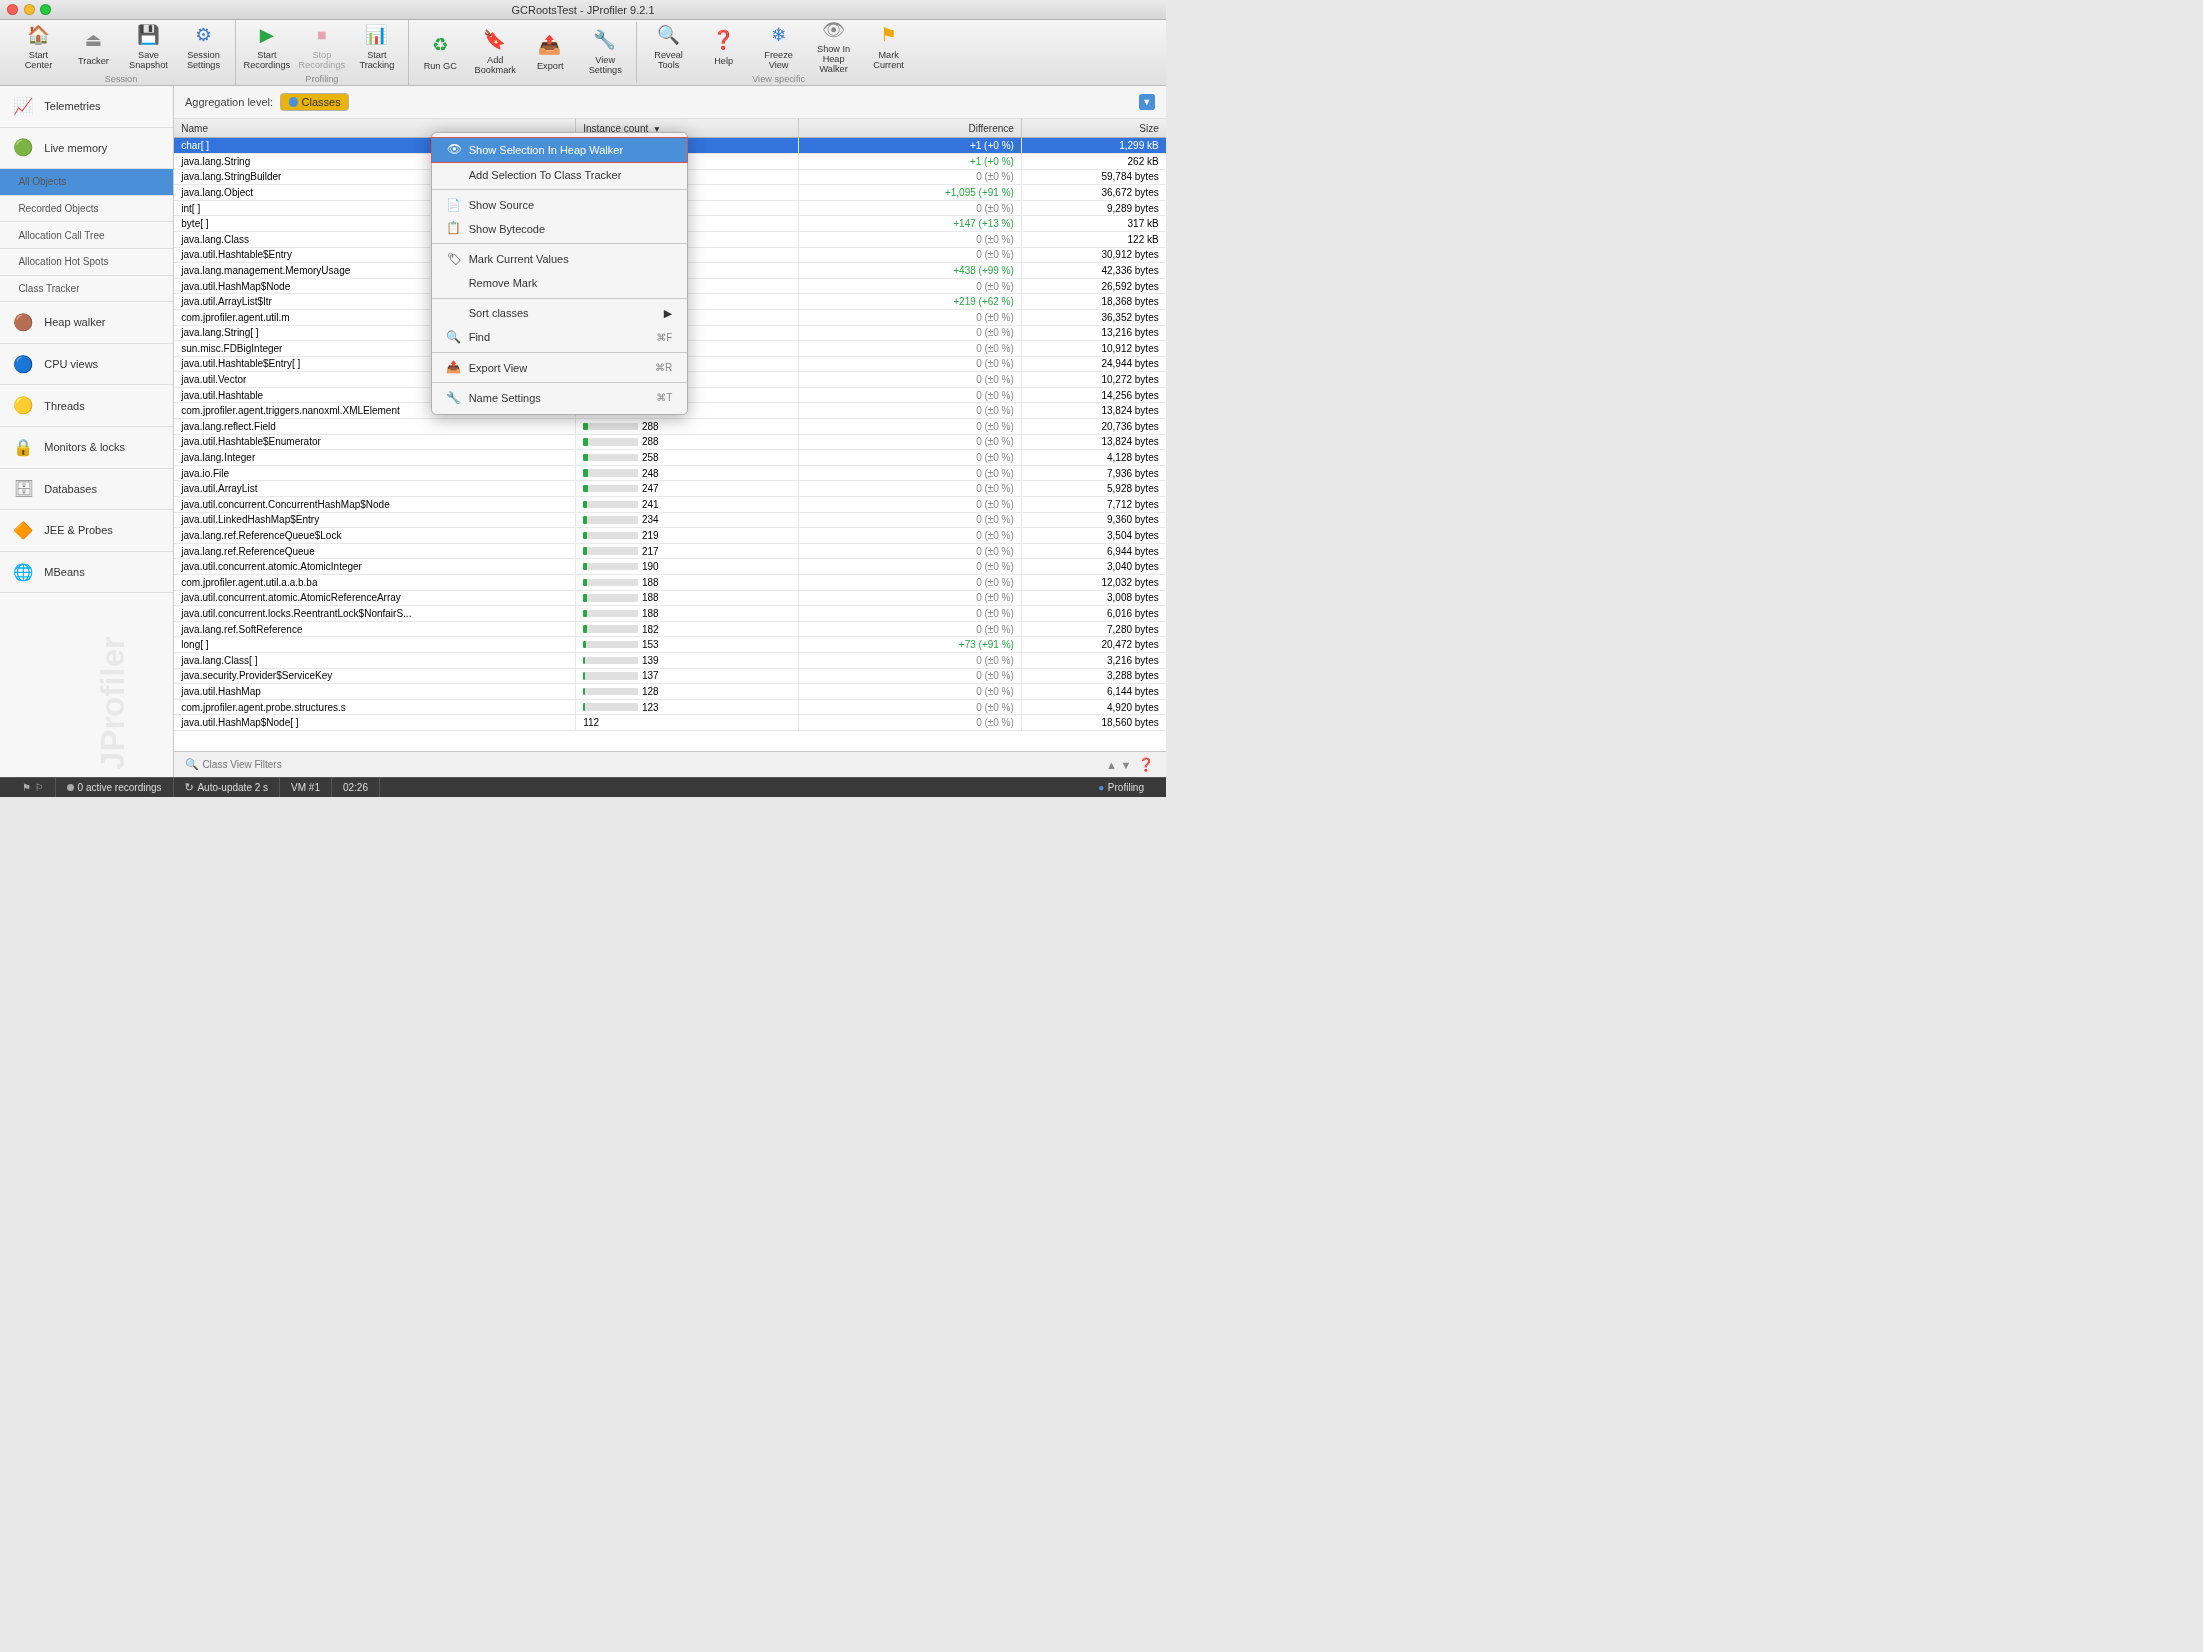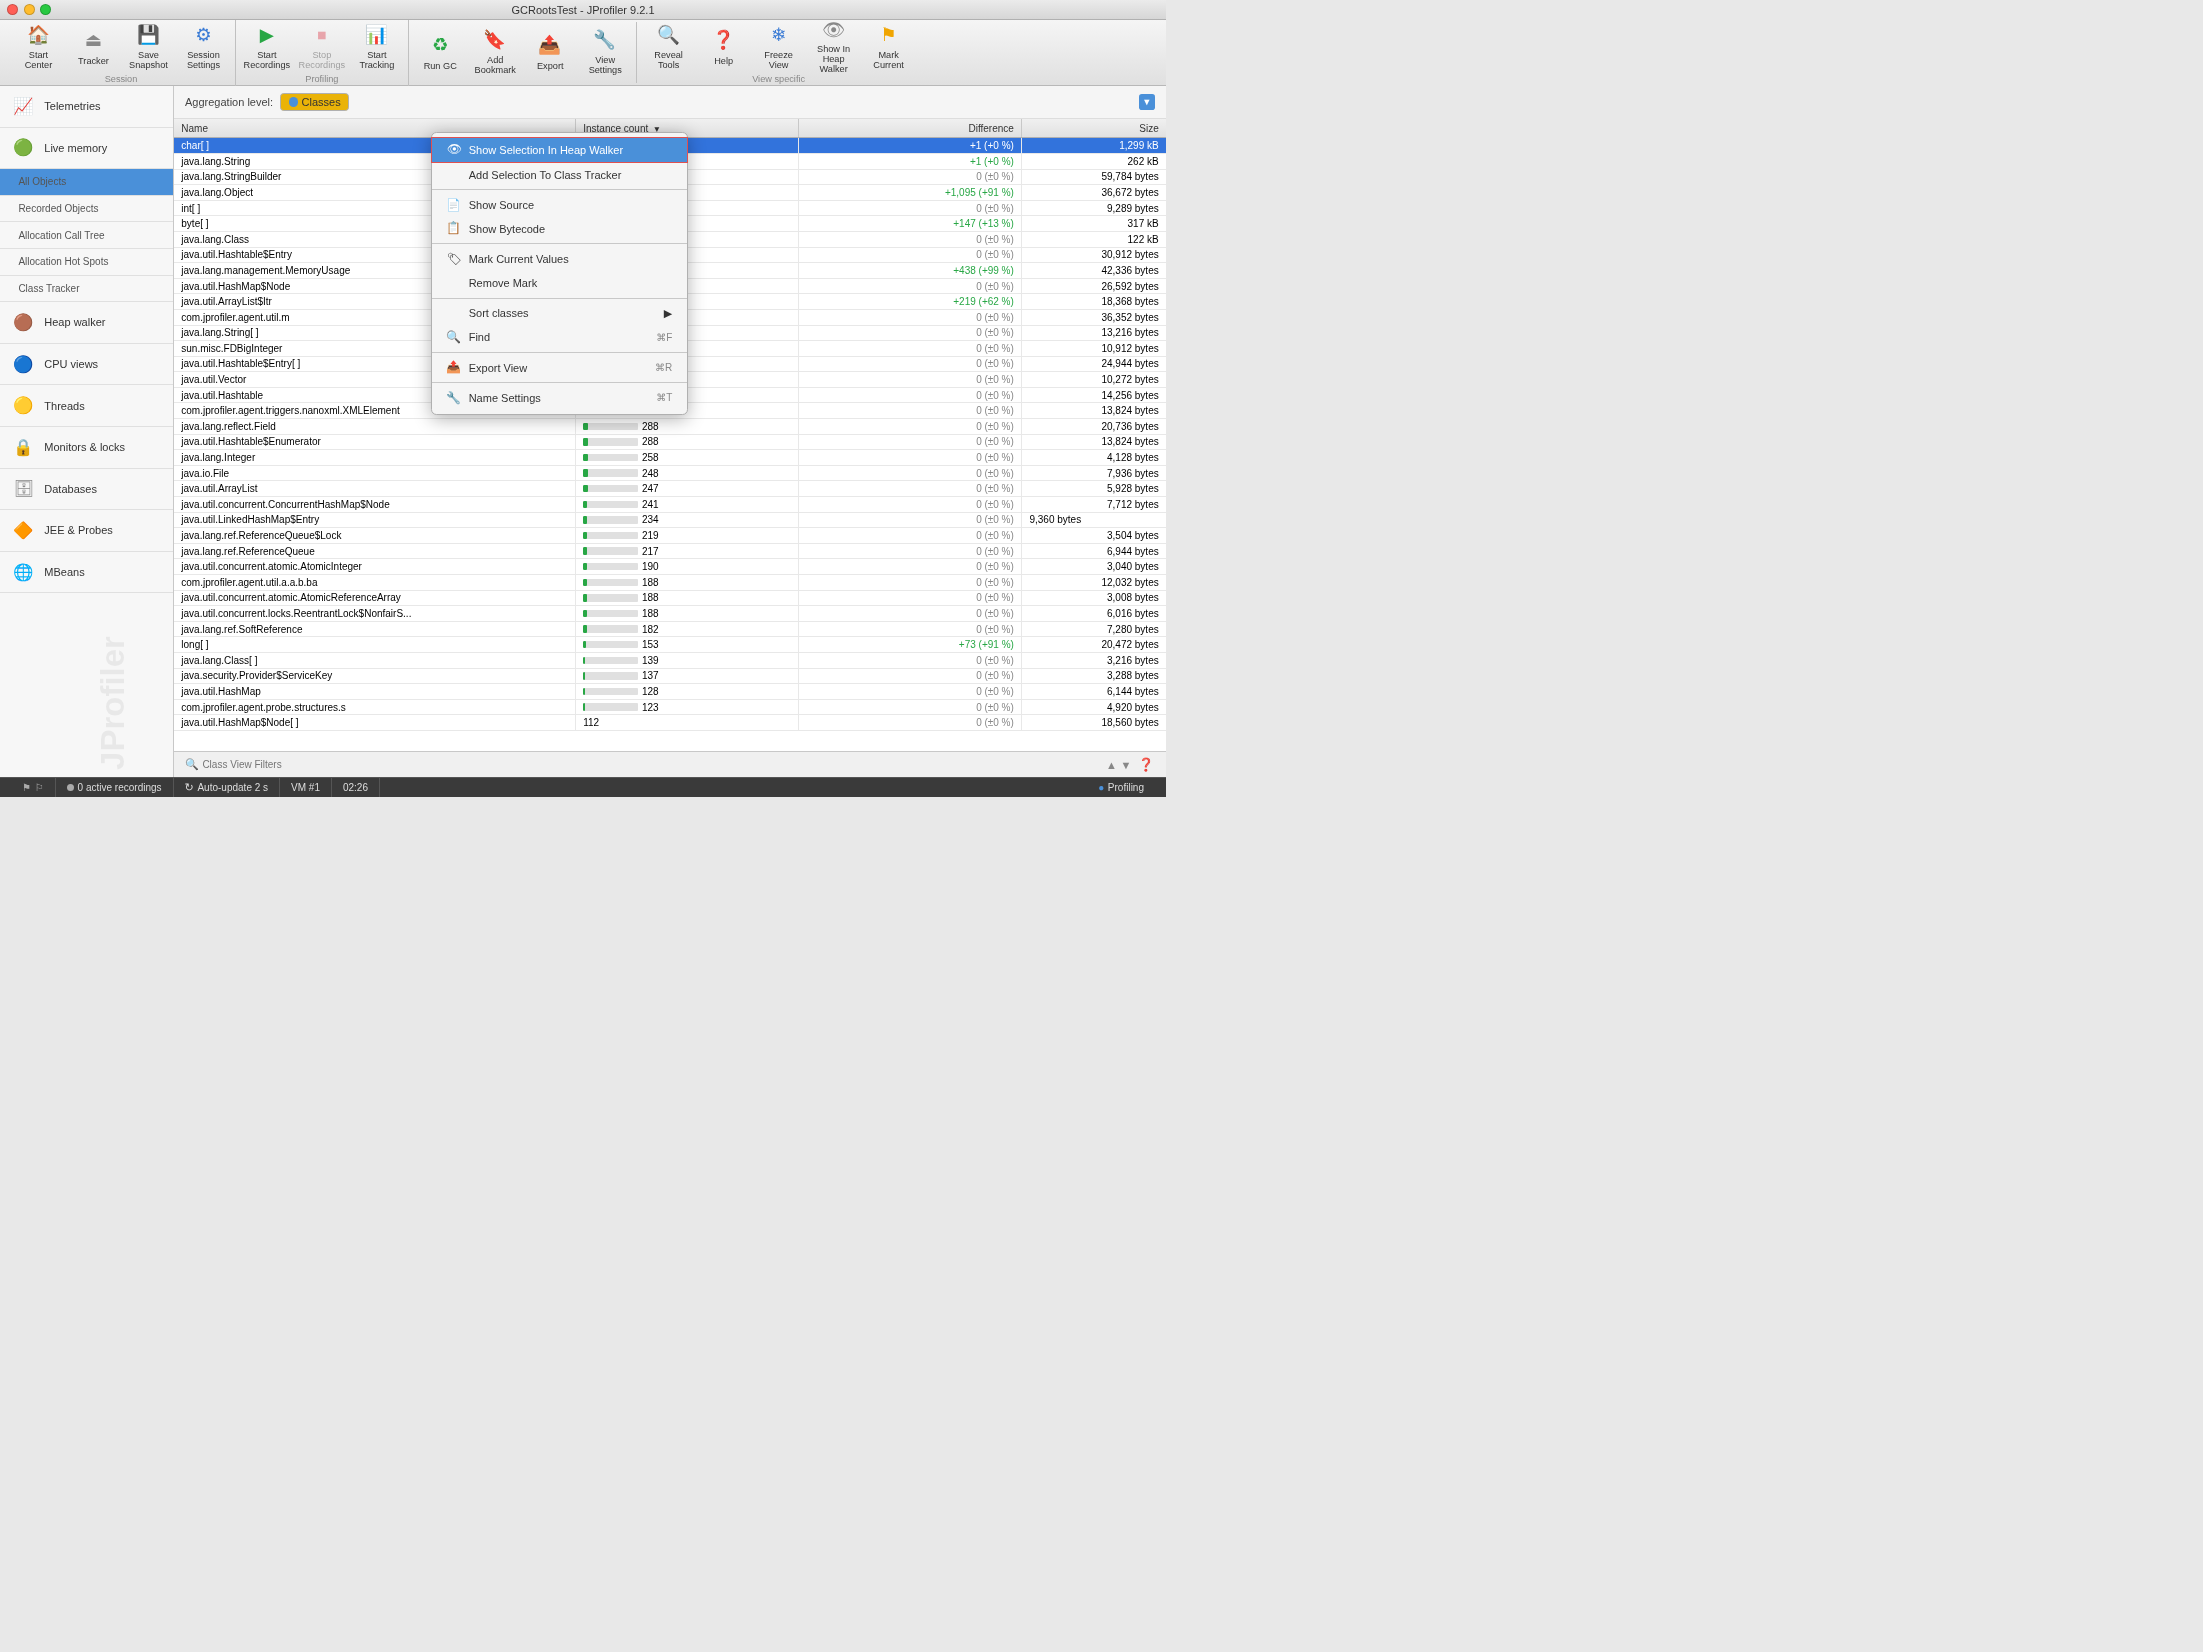--- a/index.html
+++ b/index.html
@@ -876,21 +876,21 @@
     <td style="max-width:331px;overflow:hidden;text-overflow:ellipsis;">java.util.LinkedHashMap$Entry</td>
     <td>
       <div class="bar-container">
         <div class="bar-track">
                     <div class="bar-fill" style="width:7%"></div>
                   </div>
         <span class="count-val">234</span>
       </div>
     </td>
     <td class="diff-zero" style="text-align:right;">0 (±0 %)</td>
-    <td style="">9,360 bytes</td>
+    <td style="text-align:right;">9,360 bytes</td>
   </tr>
             <tr>
     <td style="max-width:331px;overflow:hidden;text-overflow:ellipsis;">java.lang.ref.ReferenceQueue$Lock</td>
     <td>
       <div class="bar-container">
         <div class="bar-track">
                     <div class="bar-fill" style="width:7%"></div>
                   </div>
         <span class="count-val">219</span>
       </div>

